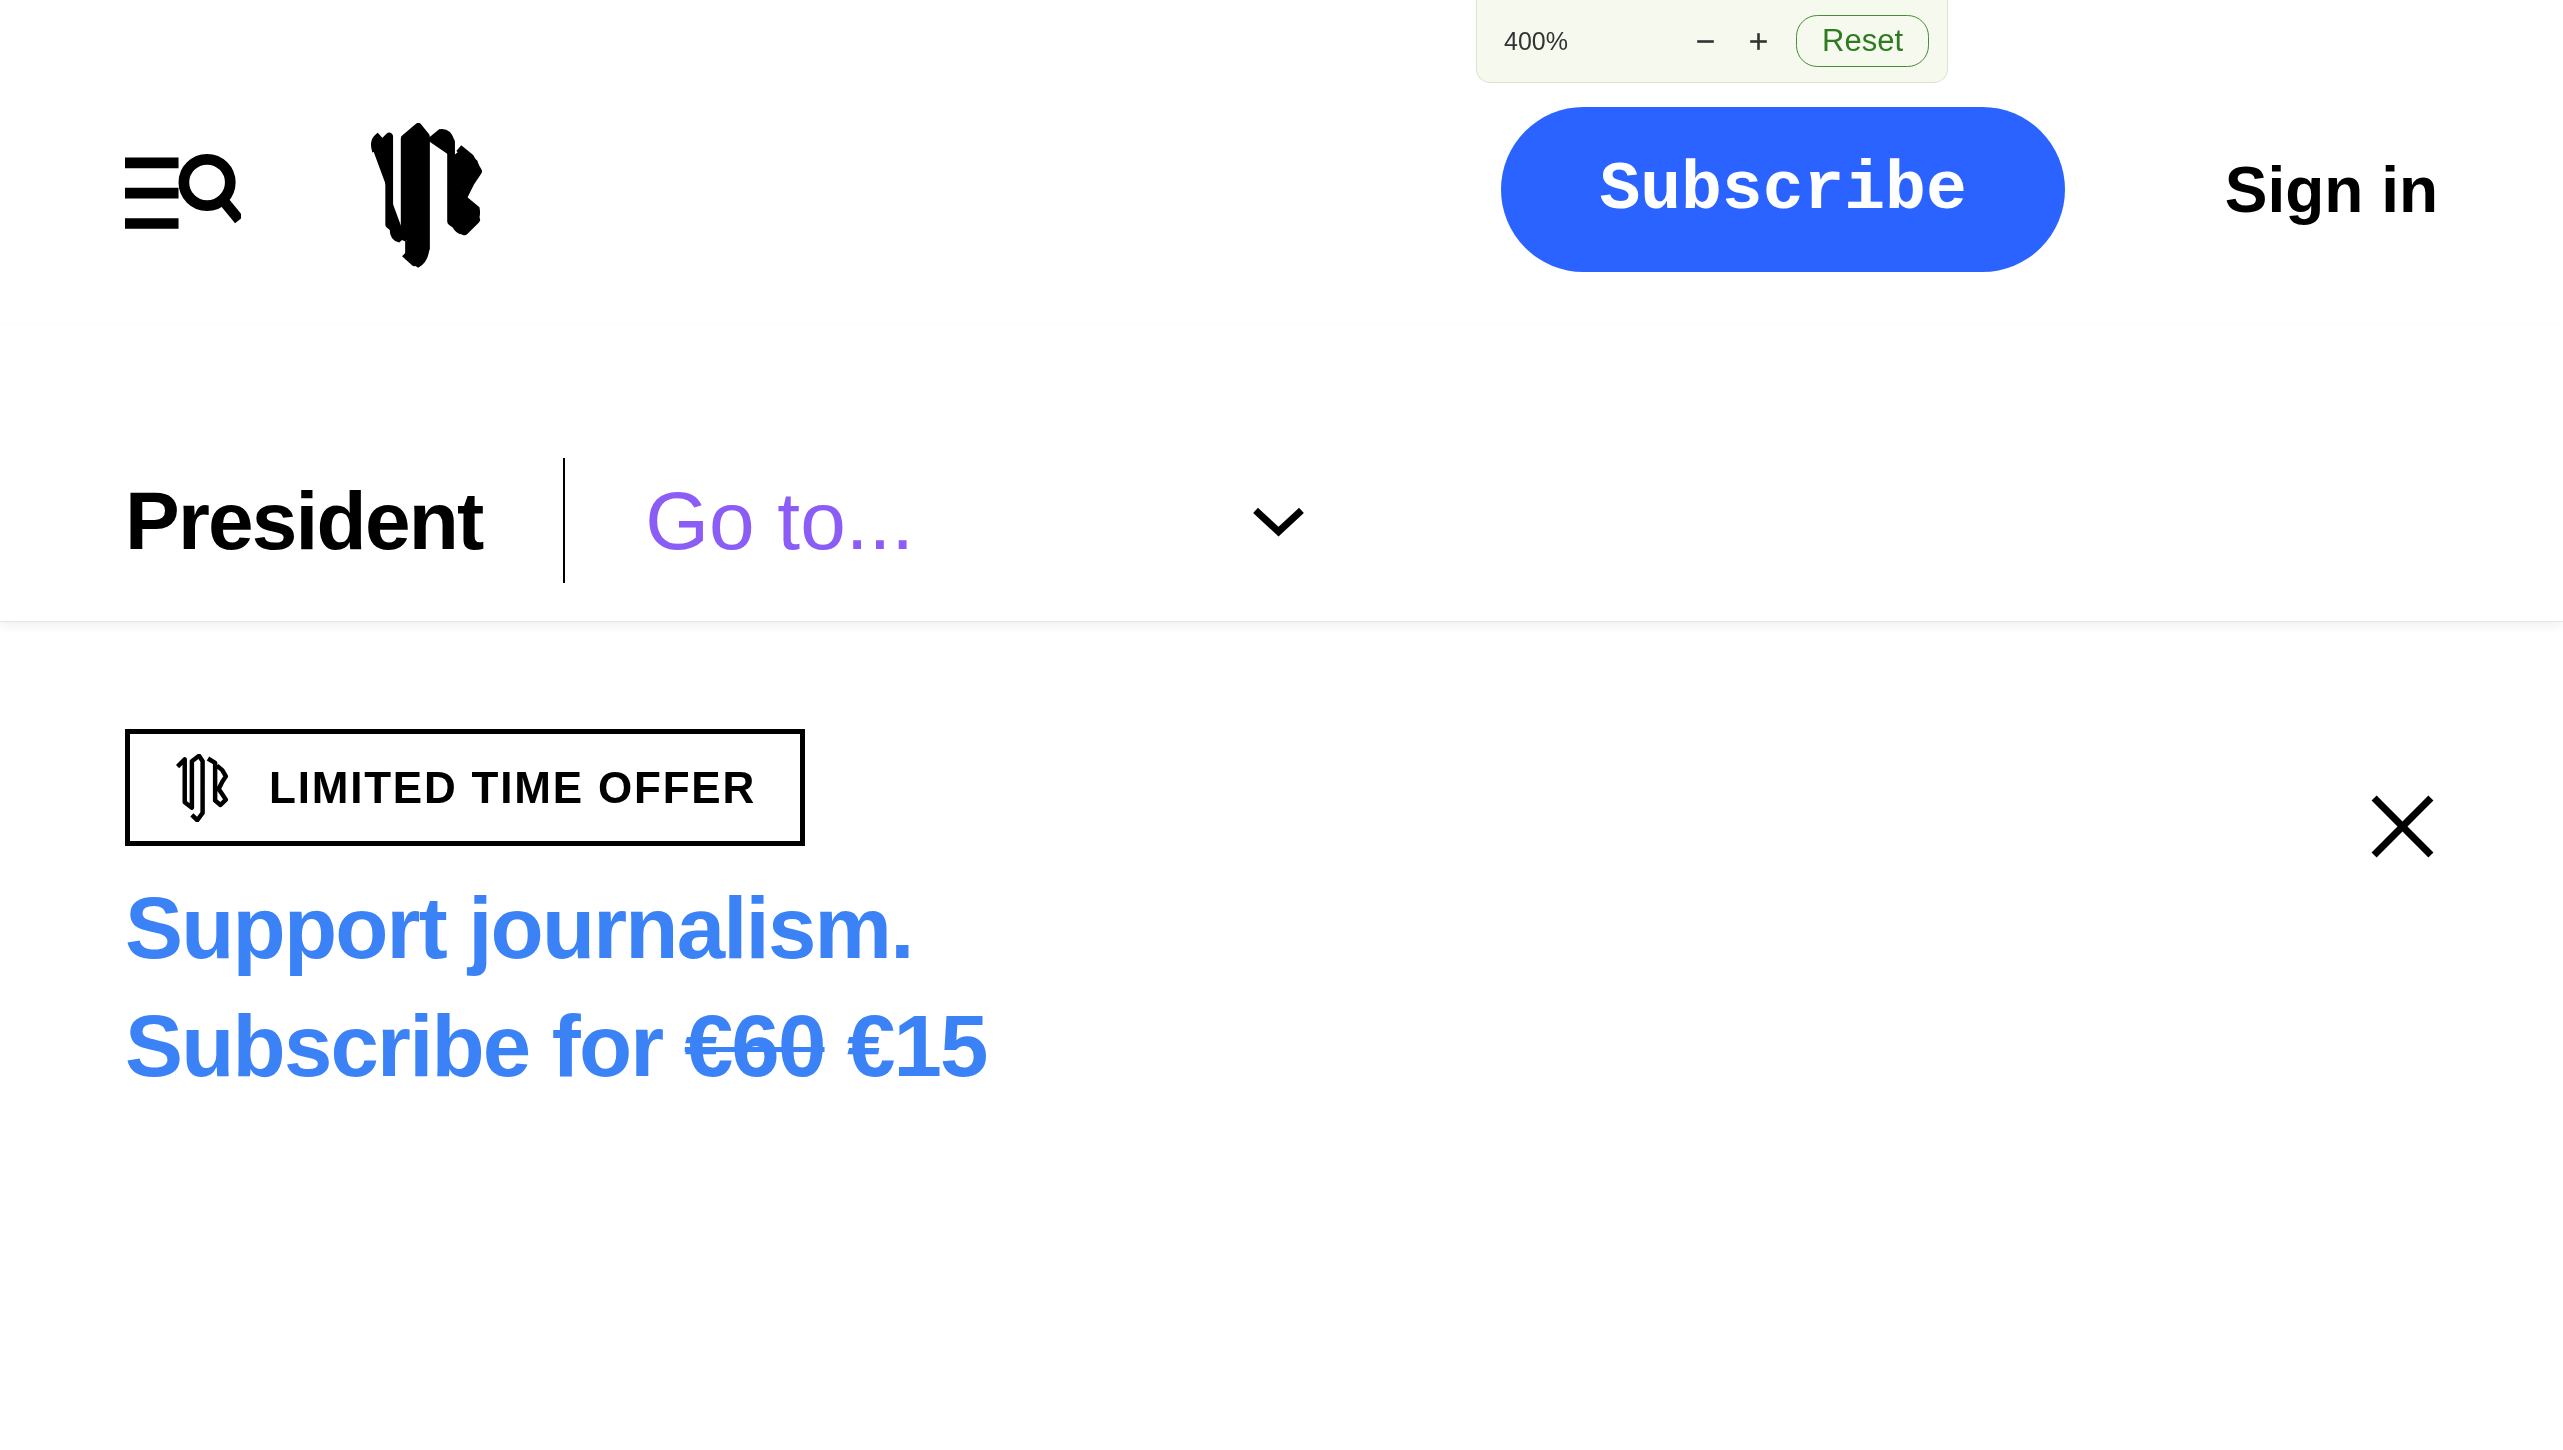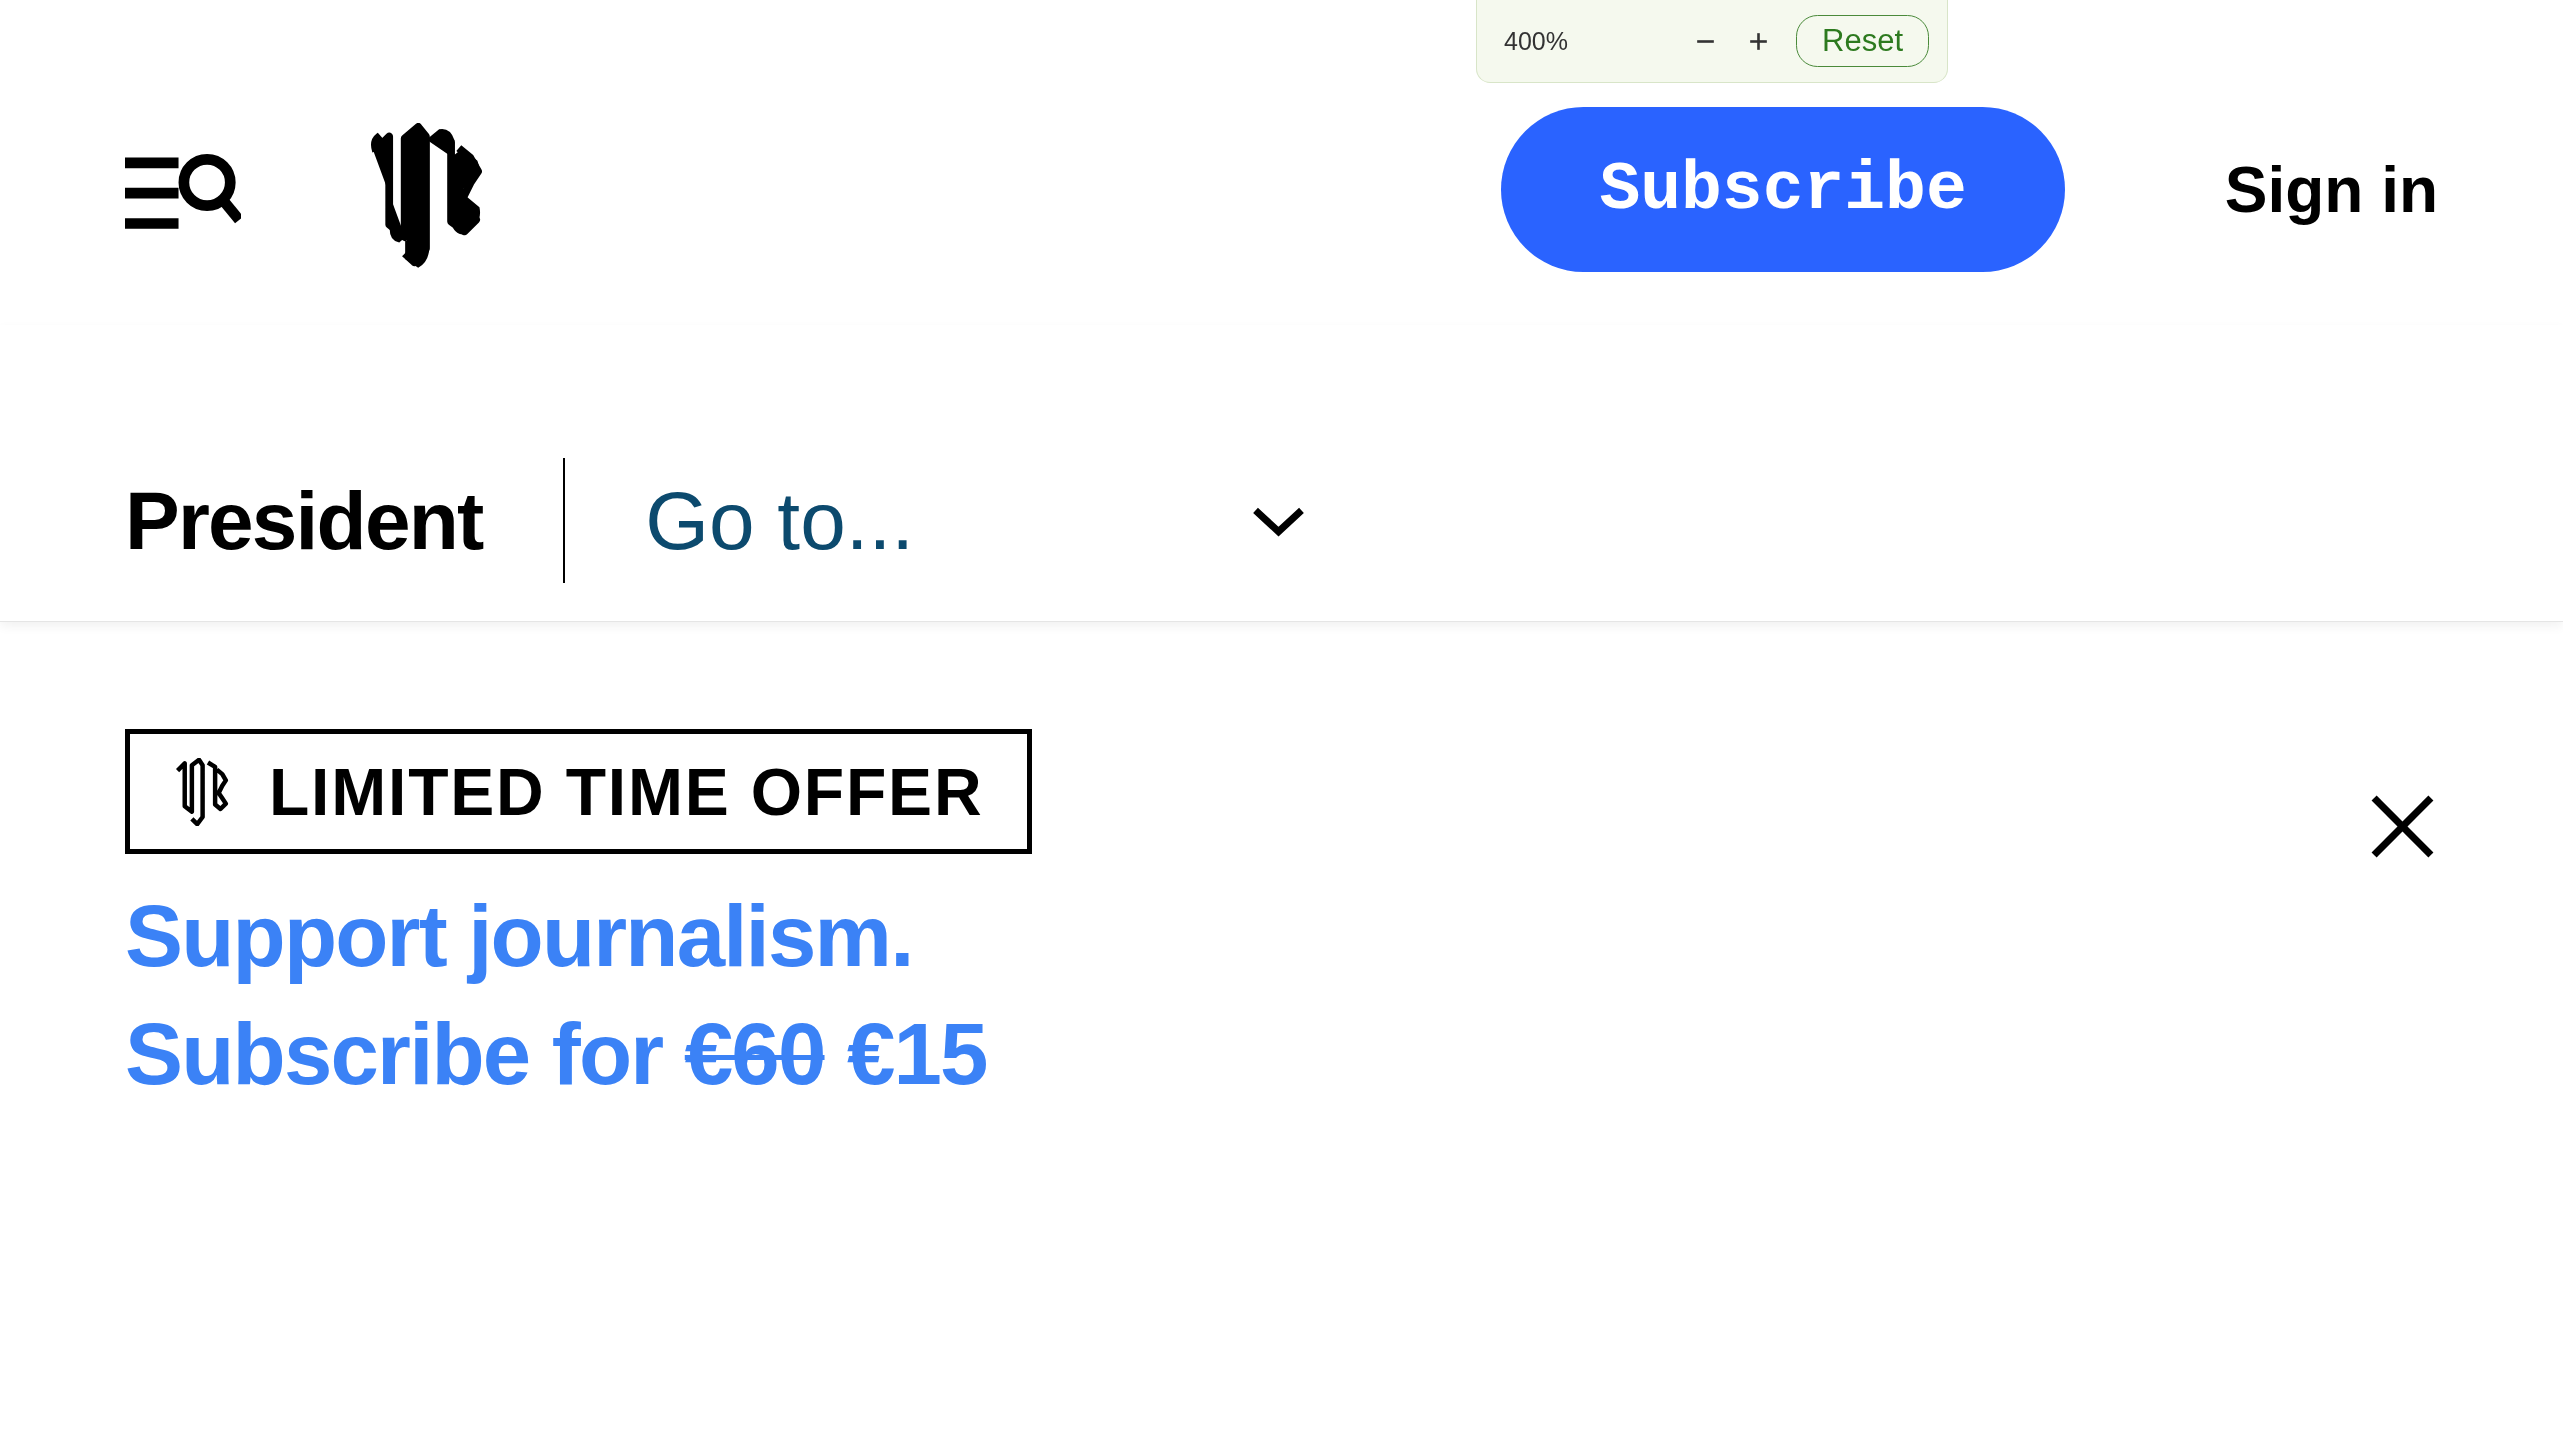--- a/index.html
+++ b/index.html
@@ -122,21 +122,21 @@
     }
     .nav-dropdown {
       display: flex;
       align-items: center;
       gap: 338px;
       cursor: pointer;
     }
     .nav-dropdown-label {
       font-size: 82px;
       font-weight: 400;
-      color: #0c4a6e;
+      color: #8b5cf6;
     }
     .chevron-down {
       width: 53px;
       height: 36px;
     }
     
     
     .promo-banner {
       padding: 107px 125px 71px 125px;
       position: relative;
@@ -146,21 +146,21 @@
       align-items: center;
       border: 5.3px solid #000;
       padding: 19.6px 44px;
       gap: 36px;
     }
     .promo-badge-logo {
       width: 59px;
       height: 68px;
     }
     .promo-badge-text {
-      font-size: 66px;
+      font-size: 44px;
       font-weight: 800;
       letter-spacing: 1.8px;
       color: #000;
     }
     .promo-headline {
       font-size: 87px;
       font-weight: 700;
       color: #3b82f6;
       margin-top: 32px;
       letter-spacing: -1.8px;

